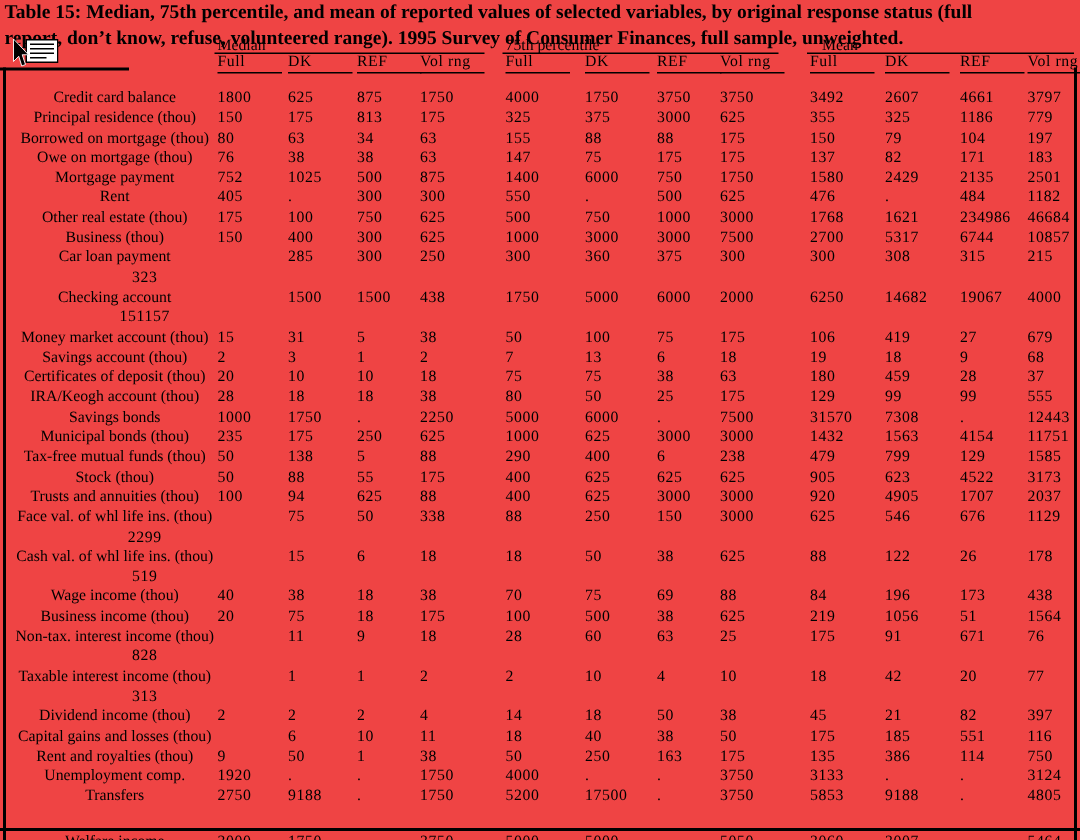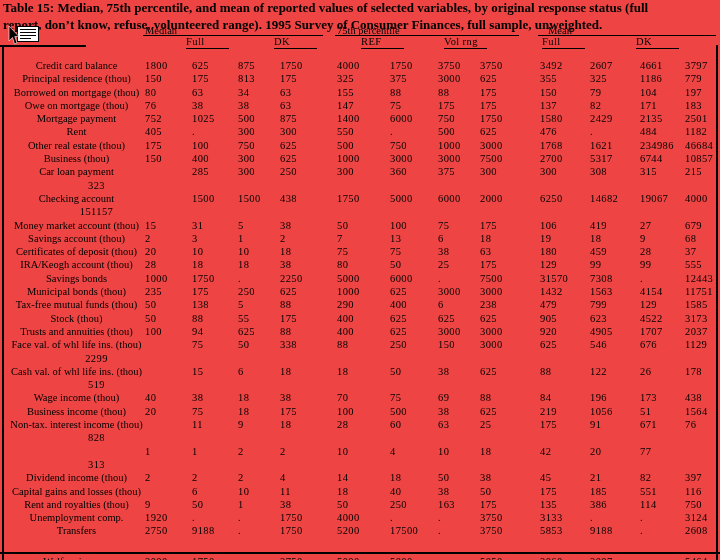--- a/index.html
+++ b/index.html
@@ -4,21 +4,21 @@
 <style>
   html,body{margin:0;padding:0;}
   .page{position:relative;width:720px;height:560px;background:#ef4444;overflow:hidden;
         font-family:"Liberation Serif",serif;color:#000;}
   .title{position:absolute;left:3px;top:0;width:720px;font-weight:bold;font-size:13px;
          line-height:16.5px;white-space:nowrap;overflow:hidden;}
   .ghdr{position:absolute;top:25px;font-size:10.5px;white-space:nowrap;}
   .hline,.vline{position:absolute;background:#000;}
   .subhdr{position:absolute;left:8px;top:36px;width:712px;display:grid;
           grid-template-columns:137px 47px 46px 42px 57px 53px 48px 42px 60px 50px 50px 45px 35px;
-          font-size:10.5px;gap:41px;}
+          font-size:10.5px;}
   .subhdr .shu{display:inline-block;width:43px;border-bottom:1px solid #000;padding-bottom:1px;}
   .rows{position:absolute;left:8px;top:59px;width:712px;}
   .cliprow{position:absolute;left:8px;top:555px;width:712px;}
   .trow{display:grid;grid-template-columns:137px 47px 46px 42px 57px 53px 48px 42px 60px 50px 50px 45px 35px;
         height:13.3px;line-height:13.3px;font-size:10.5px;}
   .c{white-space:nowrap;letter-spacing:0.4px;overflow:visible;}
   .lbl{white-space:nowrap;overflow:visible;text-align:center;}
   .lbl.cont{padding-left:40px;letter-spacing:0.4px;}
   .anchor{position:absolute;left:7px;top:26px;}
 </style>
@@ -439,20 +439,21 @@
         <div class="c">25</div>
         <div class="c">175</div>
         <div class="c">91</div>
         <div class="c">671</div>
         <div class="c">76</div>
       </div>
       <div class="trow">
         <div class="lbl cont">828</div>
       </div>
       <div class="trow">
+        <div class="lbl">Taxable interest income (thou)</div>
         <div class="c"></div>
         <div class="c">1</div>
         <div class="c">1</div>
         <div class="c">2</div>
         <div class="c">2</div>
         <div class="c">10</div>
         <div class="c">4</div>
         <div class="c">10</div>
         <div class="c">18</div>
         <div class="c">42</div>
@@ -528,21 +529,21 @@
         <div class="c">9188</div>
         <div class="c">.</div>
         <div class="c">1750</div>
         <div class="c">5200</div>
         <div class="c">17500</div>
         <div class="c">.</div>
         <div class="c">3750</div>
         <div class="c">5853</div>
         <div class="c">9188</div>
         <div class="c">.</div>
-        <div class="c">2608</div>
+        <div class="c">4805</div>
       </div>
     </div>
 
   <div class="cliprow">
       <div class="trow">
         <div class="lbl">Welfare income</div>
         <div class="c">3000</div>
         <div class="c">1750</div>
         <div class="c">.</div>
         <div class="c">3750</div>

